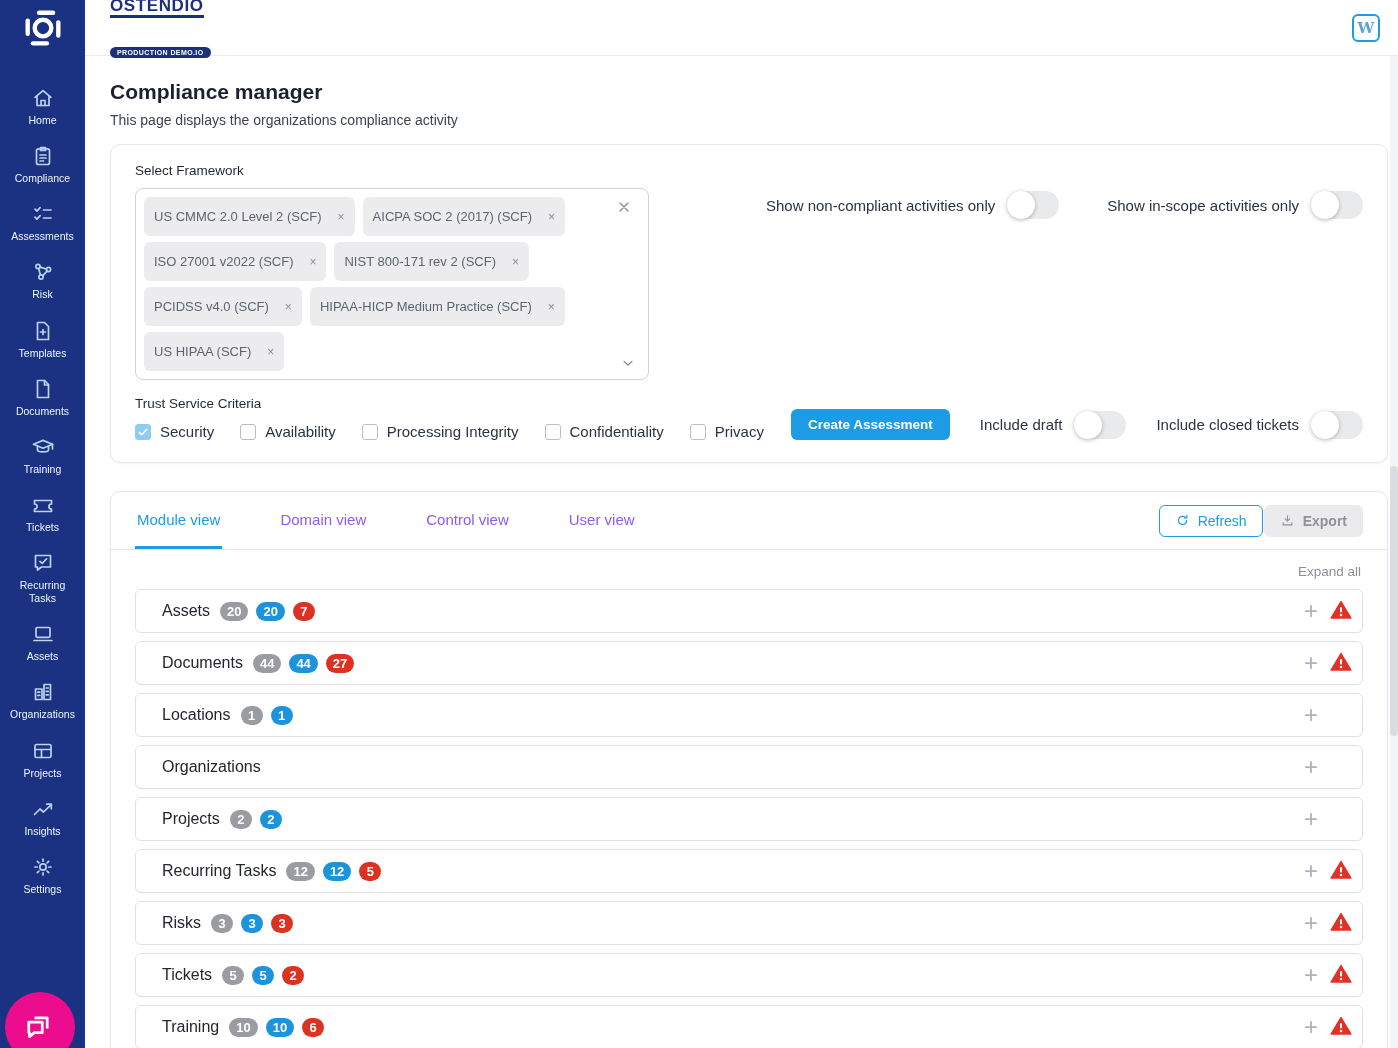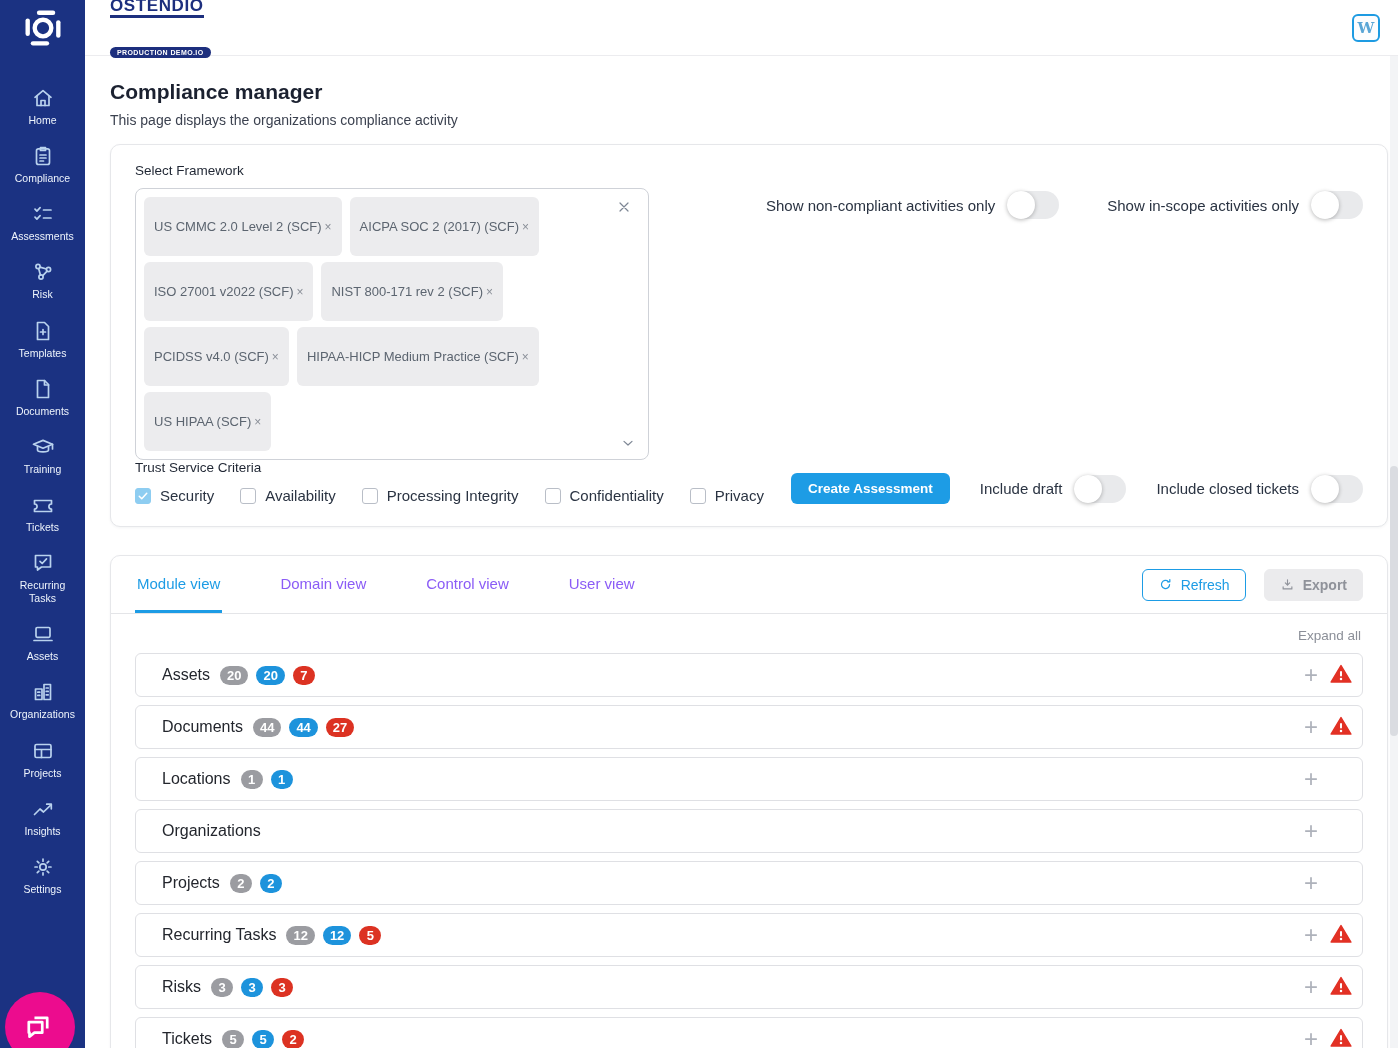--- a/index.html
+++ b/index.html
@@ -40,55 +40,55 @@
 
   .panel { background:#fff; border:1px solid #e6e7ea; border-radius:10px;
     box-shadow:0 1px 3px rgba(20,30,60,.05); }
   .filters-panel { margin-top:16px; padding:18px 24px 22px 24px; }
 
   .filters-top { display:flex; align-items:flex-start; }
   .section-label { font-size:13.5px; font-weight:normal; color:#1f2633; }
   .select-box { position:relative; margin-top:10px; width:514px; min-height:116px;
     border:1px solid #cfd2d8; border-radius:8px; padding:8px 50px 8px 8px; cursor:pointer; }
   .chips { display:flex; flex-wrap:wrap; gap:6px 8px; }
-  .chip { background:#ececee; border-radius:6px; padding:22px 10px; font-size:13px; color:#5c6570;
-    display:inline-flex; align-items:center; gap:3px; white-space:nowrap; cursor:default; }
+  .chip { background:#ececee; border-radius:6px; padding:12px 10px; font-size:13px; color:#5c6570;
+    display:inline-flex; align-items:center; gap:16px; white-space:nowrap; cursor:default; }
   .chip .chip-x { color:#8a8f98; font-size:12px; cursor:pointer; }
   .sel-clear { position:absolute; top:10px; right:16px; width:16px; height:16px; color:#7d8694; cursor:pointer; }
   .sel-clear svg, .sel-caret svg { width:16px; height:16px; }
   .sel-caret { position:absolute; bottom:8px; right:12px; width:16px; height:16px; color:#7d8694; cursor:pointer; }
 
   .toggles-top { margin-left:auto; display:flex; gap:48px; padding-top:28px; }
   .toggle-group { display:flex; align-items:center; gap:12px; }
   .toggle-label { font-size:15px; color:#2a3342; }
   .toggle { width:52px; height:28px; background:#e9eaec; border-radius:14px; position:relative; cursor:pointer; flex:0 0 auto; }
   .toggle .knob { position:absolute; left:0px; top:0px; width:28px; height:28px; border-radius:50%;
     background:#fff; box-shadow:0 1px 4px rgba(0,0,0,.28); }
 
-  .filters-bottom { display:flex; align-items:flex-end; }
+  .filters-bottom { display:flex; align-items:flex-end; margin-top:16px; }
   .criteria-row { margin-top:12px; display:flex; align-items:center; gap:26px; }
   .criterion { display:flex; align-items:center; gap:9px; cursor:pointer; }
   .cbox { width:16px; height:16px; border:1px solid #b9bec7; border-radius:3px; background:#fff;
     display:flex; align-items:center; justify-content:center; }
   .cbox.checked { background:#8ecdf1; border-color:#8ecdf1; }
   .cbox svg { width:12px; height:12px; }
   .criterion .clabel { font-size:15px; color:#2a3342; }
   .bottom-actions { margin-left:auto; display:flex; align-items:center; gap:30px; }
   .create-btn { background:#1d9ce5; color:#fff; border:none; border-radius:6px; font-size:13.5px; font-weight:bold;
     padding:8px 17px; cursor:pointer; font-family:inherit; }
 
   
   .views-panel { margin-top:28px; padding-bottom:26px; min-height:580px; }
   .tabs-bar { position:relative; display:flex; align-items:center; border-bottom:1px solid #e4e5e8;
     padding:0 24px; height:58px; }
   .tabs { display:flex; gap:56px; height:100%; }
   .tab { display:flex; align-items:center; font-size:15px; color:#8b5cf6; cursor:pointer; height:100%;
     border-bottom:3px solid transparent; padding:0 2px; }
   .tab.active { color:#1d9ce5; border-bottom-color:#1d9ce5; }
-  .bar-actions { margin-left:auto; display:flex; gap:18px; }
+  .bar-actions { margin-left:auto; display:flex; gap:1px; }
   .btn { display:inline-flex; align-items:center; gap:8px; font-size:14px; border-radius:6px;
     padding:7px 15px; cursor:pointer; font-family:inherit; }
   .btn svg { width:15px; height:15px; }
   .refresh-btn { background:#fff; border:1px solid #1d9ce5; color:#1d9ce5; }
   .export-btn { background:#ebebed; border:1px solid #ebebed; color:#8f929a;font-weight:bold; }
 
   .expand-all { text-align:right; padding:14px 26px 10px 0; font-size:13.5px; color:#8b8f98; }
   .expand-all span { cursor:pointer; }
 
   .rows { padding:0 24px; display:flex; flex-direction:column; gap:8px; }

